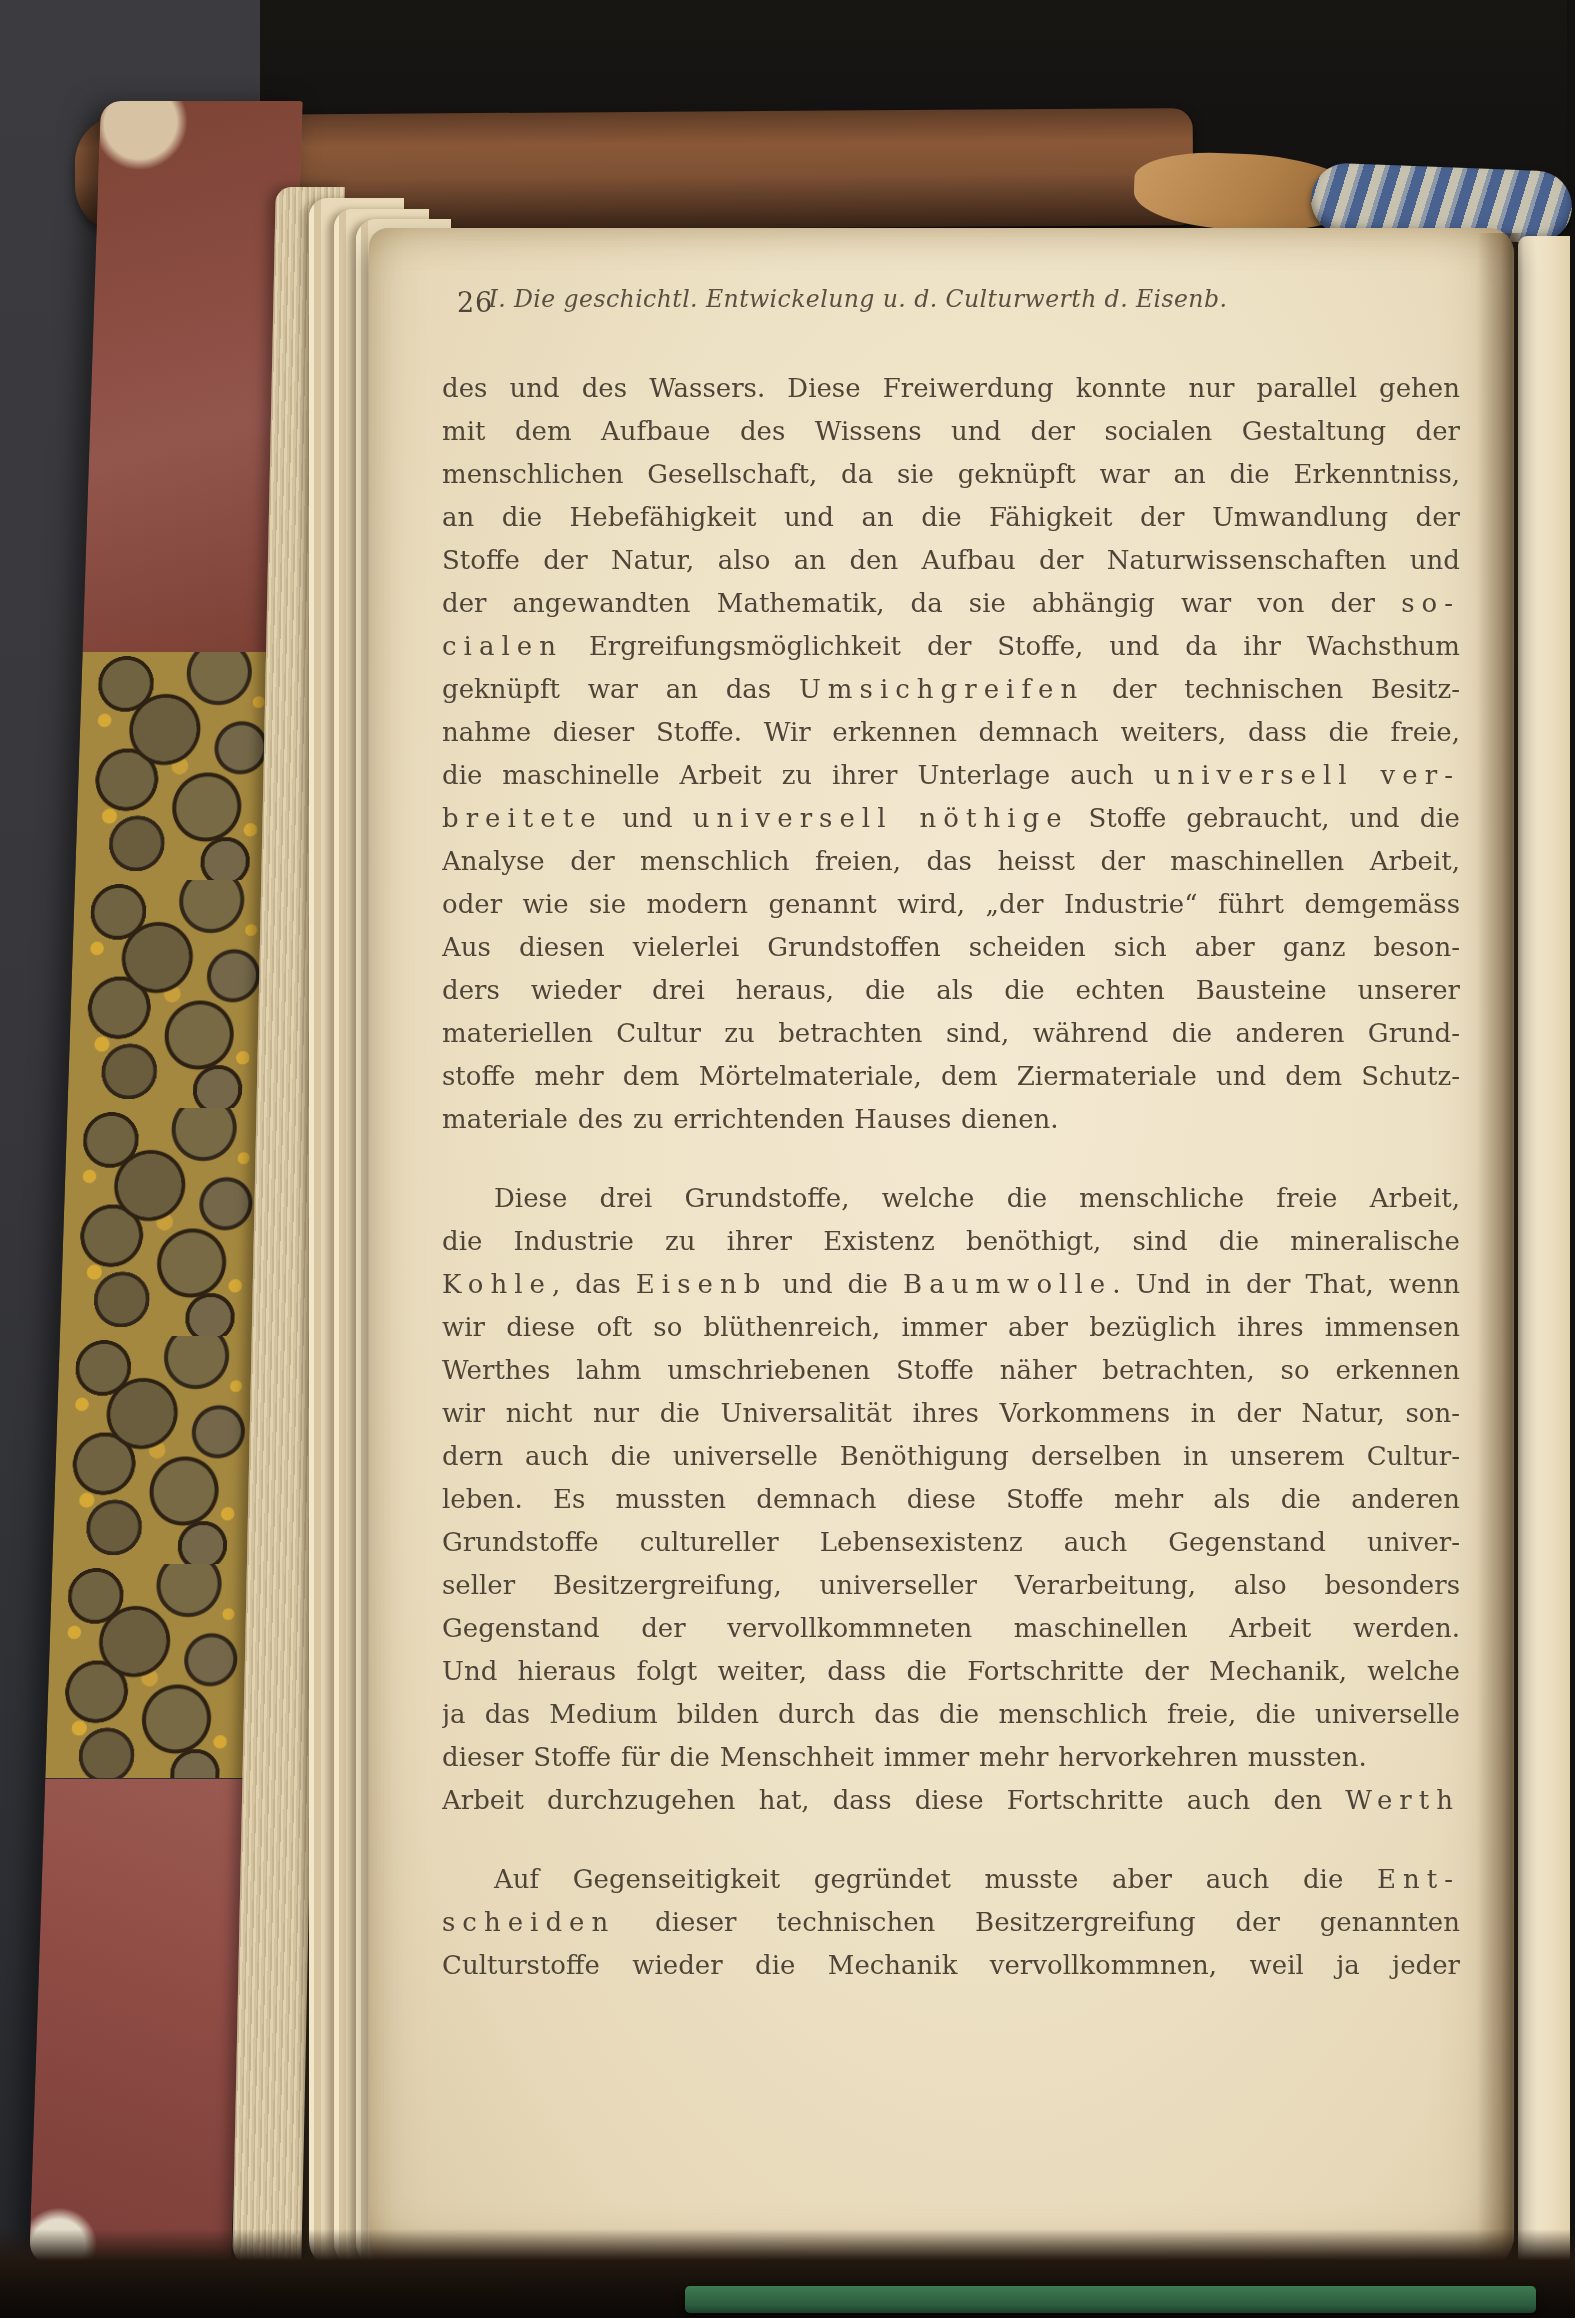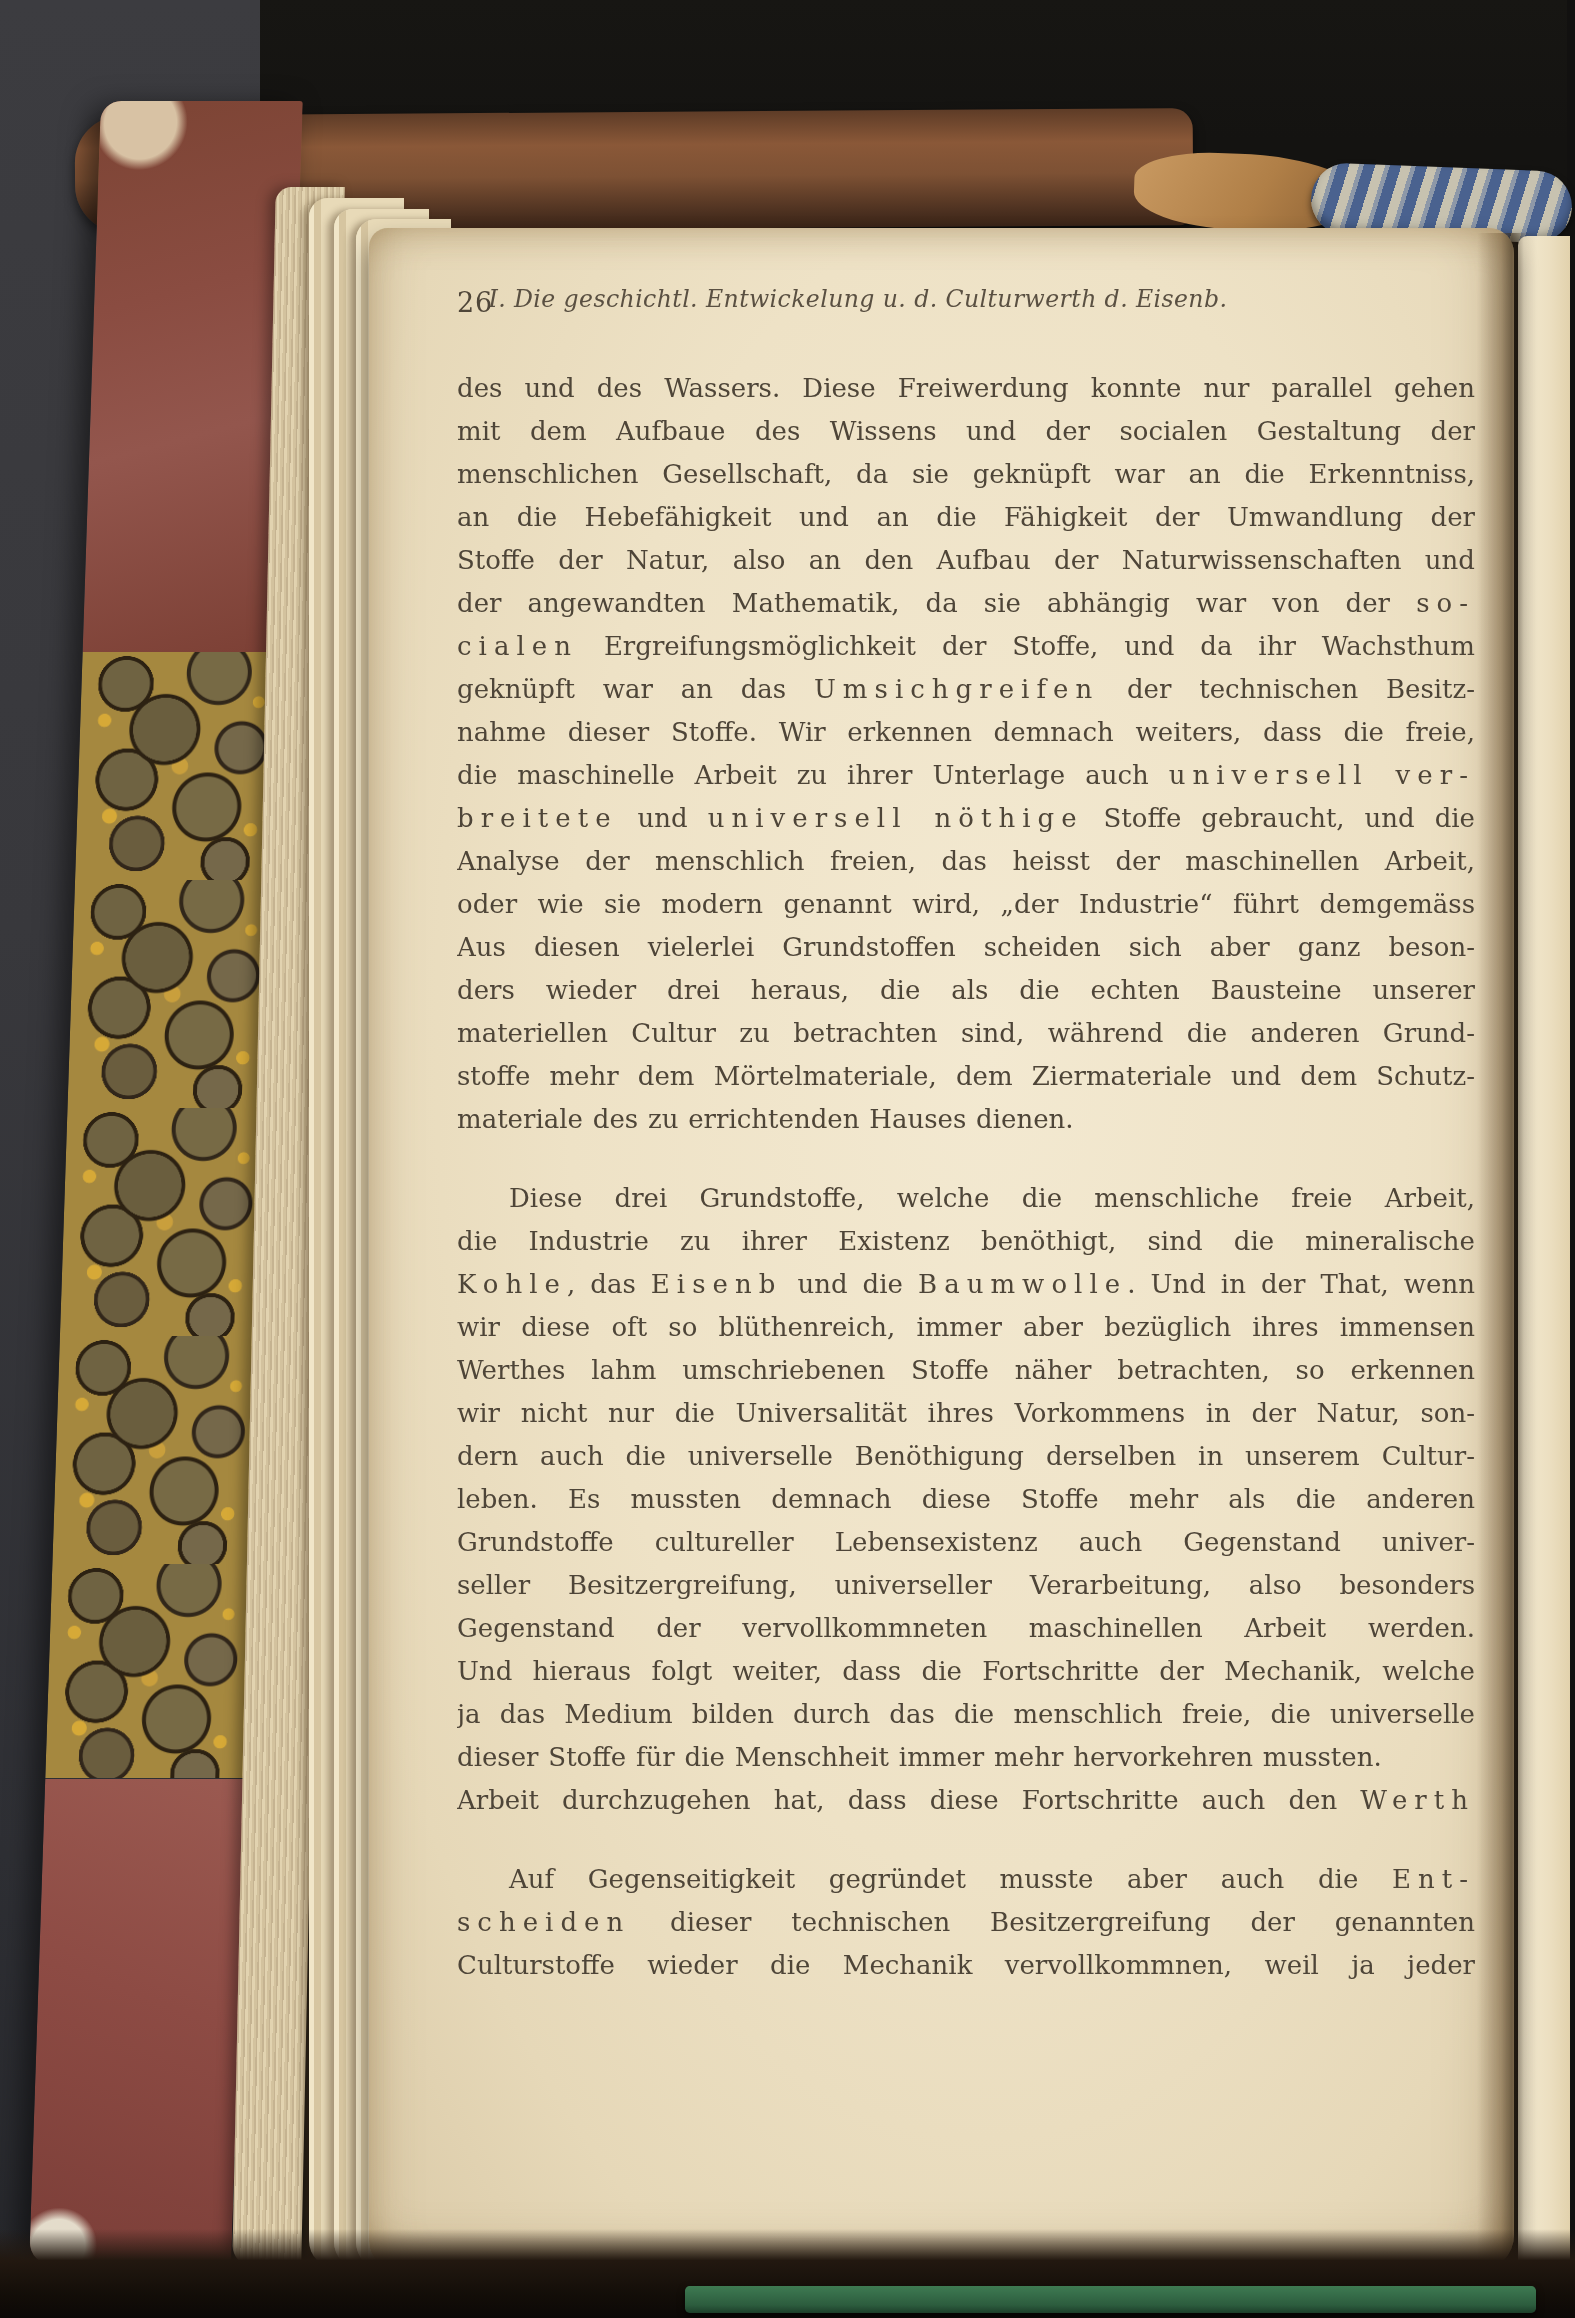--- a/index.html
+++ b/index.html
@@ -82,21 +82,21 @@
       inset -41px 0 63px -33px rgba(120,90,50,.55),
       0 14px 23.6px rgba(0,0,0,.45);}
   .gutter-shadow{position:absolute;left:1477px;top:233px;width:60px;height:2048px;
     background:linear-gradient(90deg,rgba(80,60,35,0) 0%,rgba(90,66,36,.35) 40%,rgba(52,38,20,.55) 58%,rgba(80,60,35,.12) 78%,rgba(80,60,35,0) 100%);}
 
   
   .header-row{position:absolute;left:457px;top:285px;width:1018px;height:44px;color:#564c3e;}
   .page-number{position:absolute;left:0;top:1.6px;font-size:27px;letter-spacing:0.8px;color:#4f4639;}
   .running-title{display:block;text-align:left;font-style:italic;font-size:23.6px;
     letter-spacing:0.4px;color:#5a5042;padding-left:31.5px;white-space:nowrap;}
-  .body-text{position:absolute;left:457px;top:367px;width:1018px;color:var(--ink,#4e4538);}
+  .body-text{position:absolute;left:442px;top:367px;width:1018px;color:var(--ink,#4e4538);}
   .line{font-size:26px;line-height:43px;height:43px;overflow:hidden;
     text-align:justify;text-align-last:justify;word-spacing:.06em;white-space:normal;}
   .line.nojust{text-align-last:left;}
   .line.indent{text-indent:52px;margin-top:36px;}
   .sp{letter-spacing:.27em;}
 </style>
 </head>
 <body>
 
 <div class="stage">

